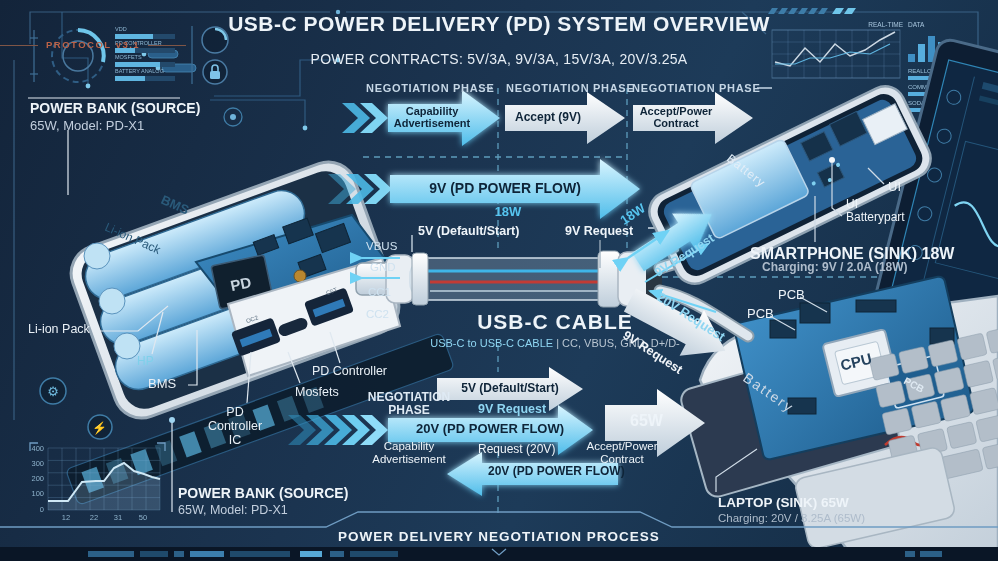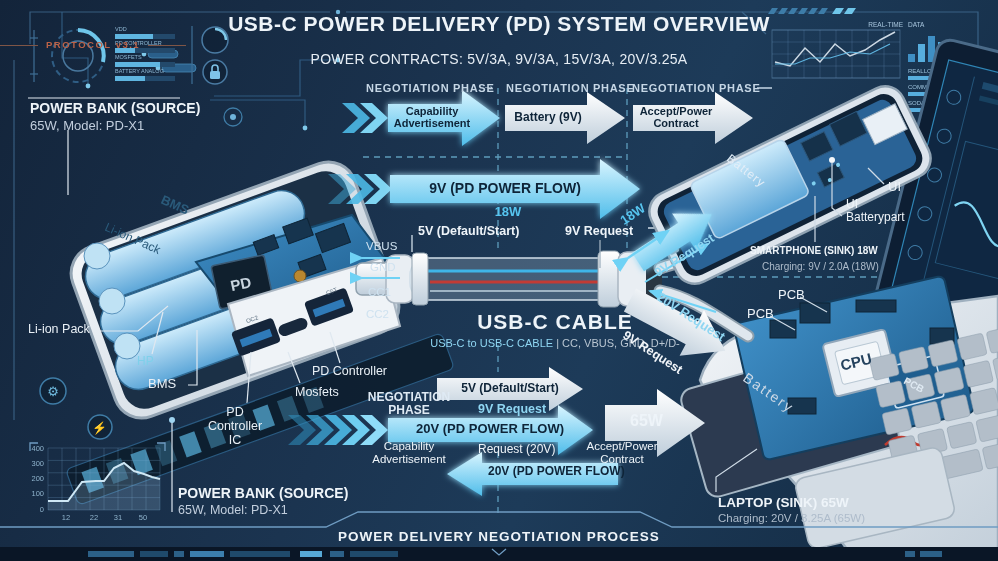--- a/index.html
+++ b/index.html
@@ -449,21 +449,21 @@
 </div>
 <div class="lbl c" style="left:0;right:0;top:52px;font-size:14px;color:#e6edf4;letter-spacing:.3px;">POWER CONTRACTS: 5V/3A, 9V/3A, 15V/3A, 20V/3.25A</div>
 
 <div class="lbl phase" style="left:366px;top:82px;">NEGOTIATION PHASE</div>
 <div class="lbl" style="left:482px;top:79px;font-size:13px;color:#c6d7e6;">→</div>
 <div class="lbl phase" style="left:506px;top:82px;">NEGOTIATION PHASE</div>
 <div class="lbl phase" style="left:632px;top:82px;">NEGOTIATION PHASE</div>
 
 <div class="lbl b dk c pre" style="left:382px;top:105px;width:100px;font-size:11px;">Capability
 Advertisement</div>
-<div class="lbl b dk c" style="left:498px;top:111px;width:100px;font-size:12px;">Battery (9V)</div>
+<div class="lbl b dk c" style="left:498px;top:111px;width:100px;font-size:12px;">Accept (9V)</div>
 <div class="lbl b dk c pre" style="left:626px;top:105px;width:100px;font-size:11px;">Accept/Power
 Contract</div>
 
 <div class="lbl b dk c" style="left:405px;top:181px;width:200px;font-size:14px;">9V (PD POWER FLOW)</div>
 <div class="lbl b cy2 c" style="left:478px;top:205px;width:60px;font-size:13px;">18W</div>
 
 <div class="lbl b" style="left:418px;top:224px;font-size:12.5px;">5V (Default/Start)</div>
 <div class="lbl b" style="left:565px;top:224px;font-size:12.5px;">9V Request</div>
 <div class="lbl" style="left:366px;top:240px;font-size:11.5px;color:#cfe2f0;">VBUS</div>
 <div class="lbl" style="left:370px;top:261px;font-size:11.5px;color:#cfe2f0;">GND</div>
@@ -488,22 +488,22 @@
 <div class="lbl callout c pre" style="left:198px;top:405px;width:74px;">PD Controller
 IC</div>
 <div class="lbl callout" style="left:295px;top:385px;">Mosfets</div>
 <div class="lbl callout" style="left:312px;top:364px;">PD Controller</div>
 
 <div class="lbl" style="left:888px;top:180px;font-size:13px;">UI</div>
 <div class="lbl" style="left:846px;top:198px;font-size:12px;">
   <span style="display:block;">UI</span>
   <span style="display:block;">Batterypart</span>
 </div>
-<div class="lbl b" style="left:750px;top:245px;font-size:10px;">SMARTPHONE (SINK) 18W</div>
-<div class="lbl gy" style="left:762px;top:261px;font-size:10px;">Charging: 9V / 2.0A (18W)</div>
+<div class="lbl b" style="left:750px;top:245px;font-size:16px;">SMARTPHONE (SINK) 18W</div>
+<div class="lbl gy" style="left:762px;top:261px;font-size:12px;font-weight:bold;">Charging: 9V / 2.0A (18W)</div>
 
 <div class="lbl b c pre" style="left:366px;top:391px;width:86px;font-size:12px;color:#dfeaf4;">NEGOTIATION
 PHASE</div>
 <div class="lbl b dk c" style="left:445px;top:382px;width:130px;font-size:12px;">5V (Default/Start)</div>
 <div class="lbl b cy" style="left:478px;top:402px;font-size:12.5px;">9V Request</div>
 <div class="lbl b dk c" style="left:395px;top:422px;width:190px;font-size:13px;">20V (PD POWER FLOW)</div>
 <div class="lbl b" style="left:630px;top:412px;font-size:16px;">65W</div>
 <div class="lbl c pre" style="left:366px;top:440px;width:86px;font-size:11.5px;color:#eef4f9;">Capability
 Advertisement</div>
 <div class="lbl" style="left:478px;top:443px;font-size:12px;color:#eef4f9;">Request (20V)</div>

